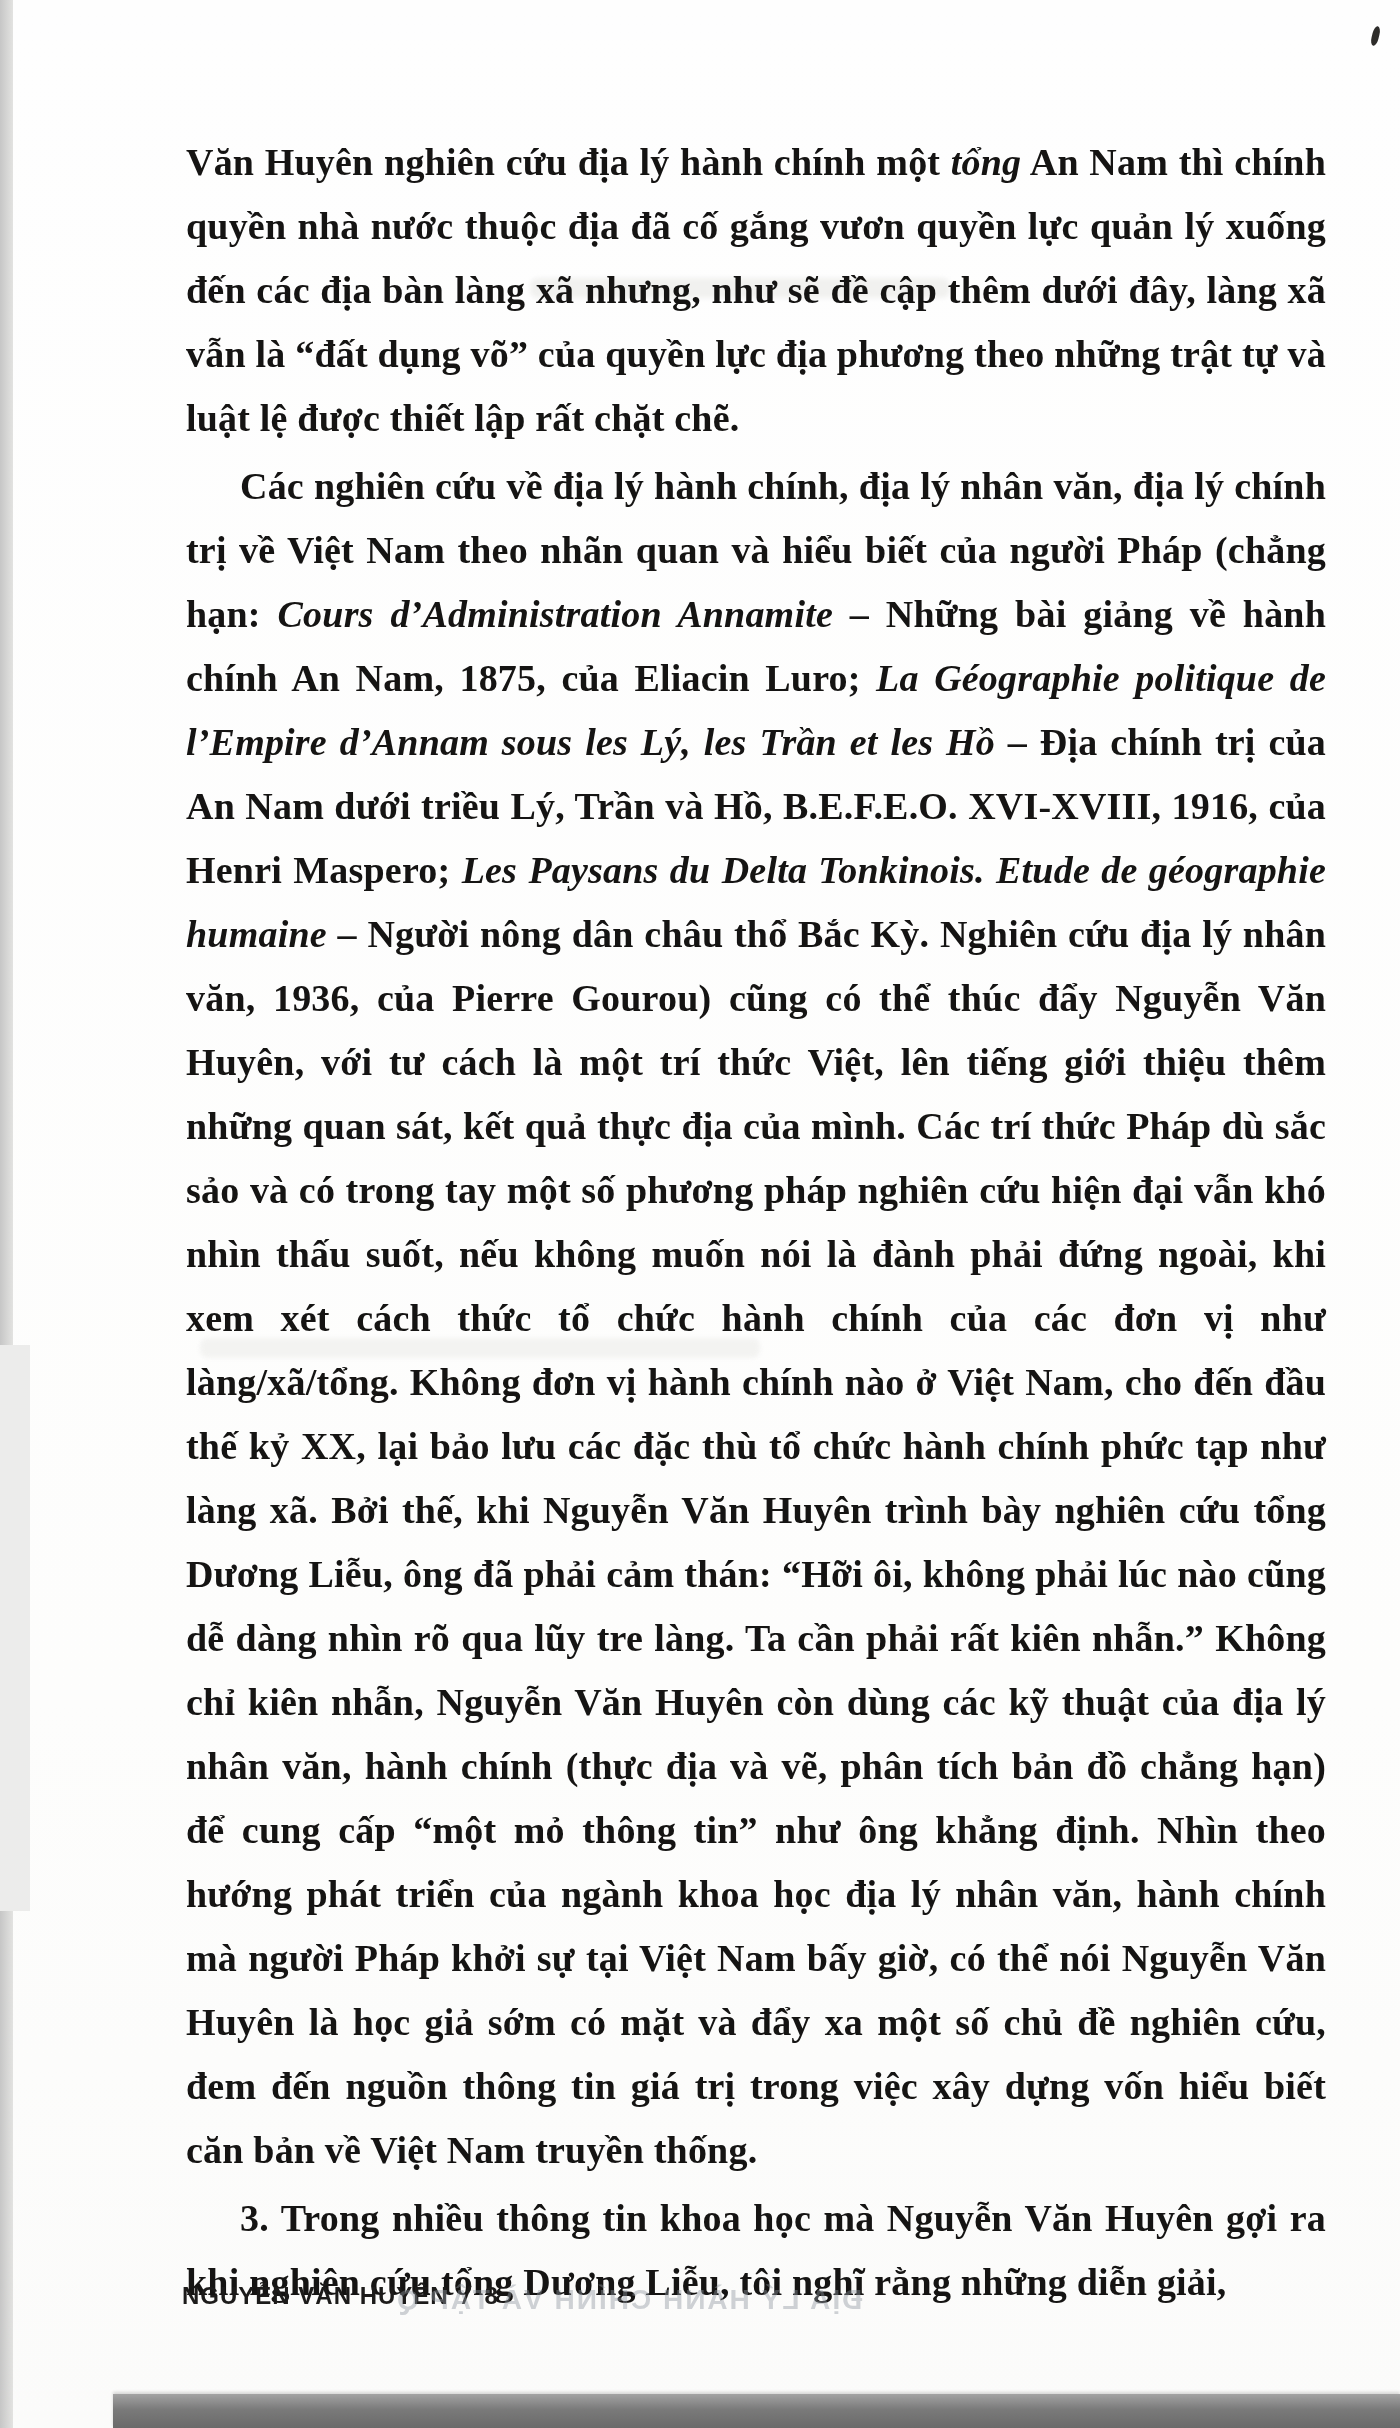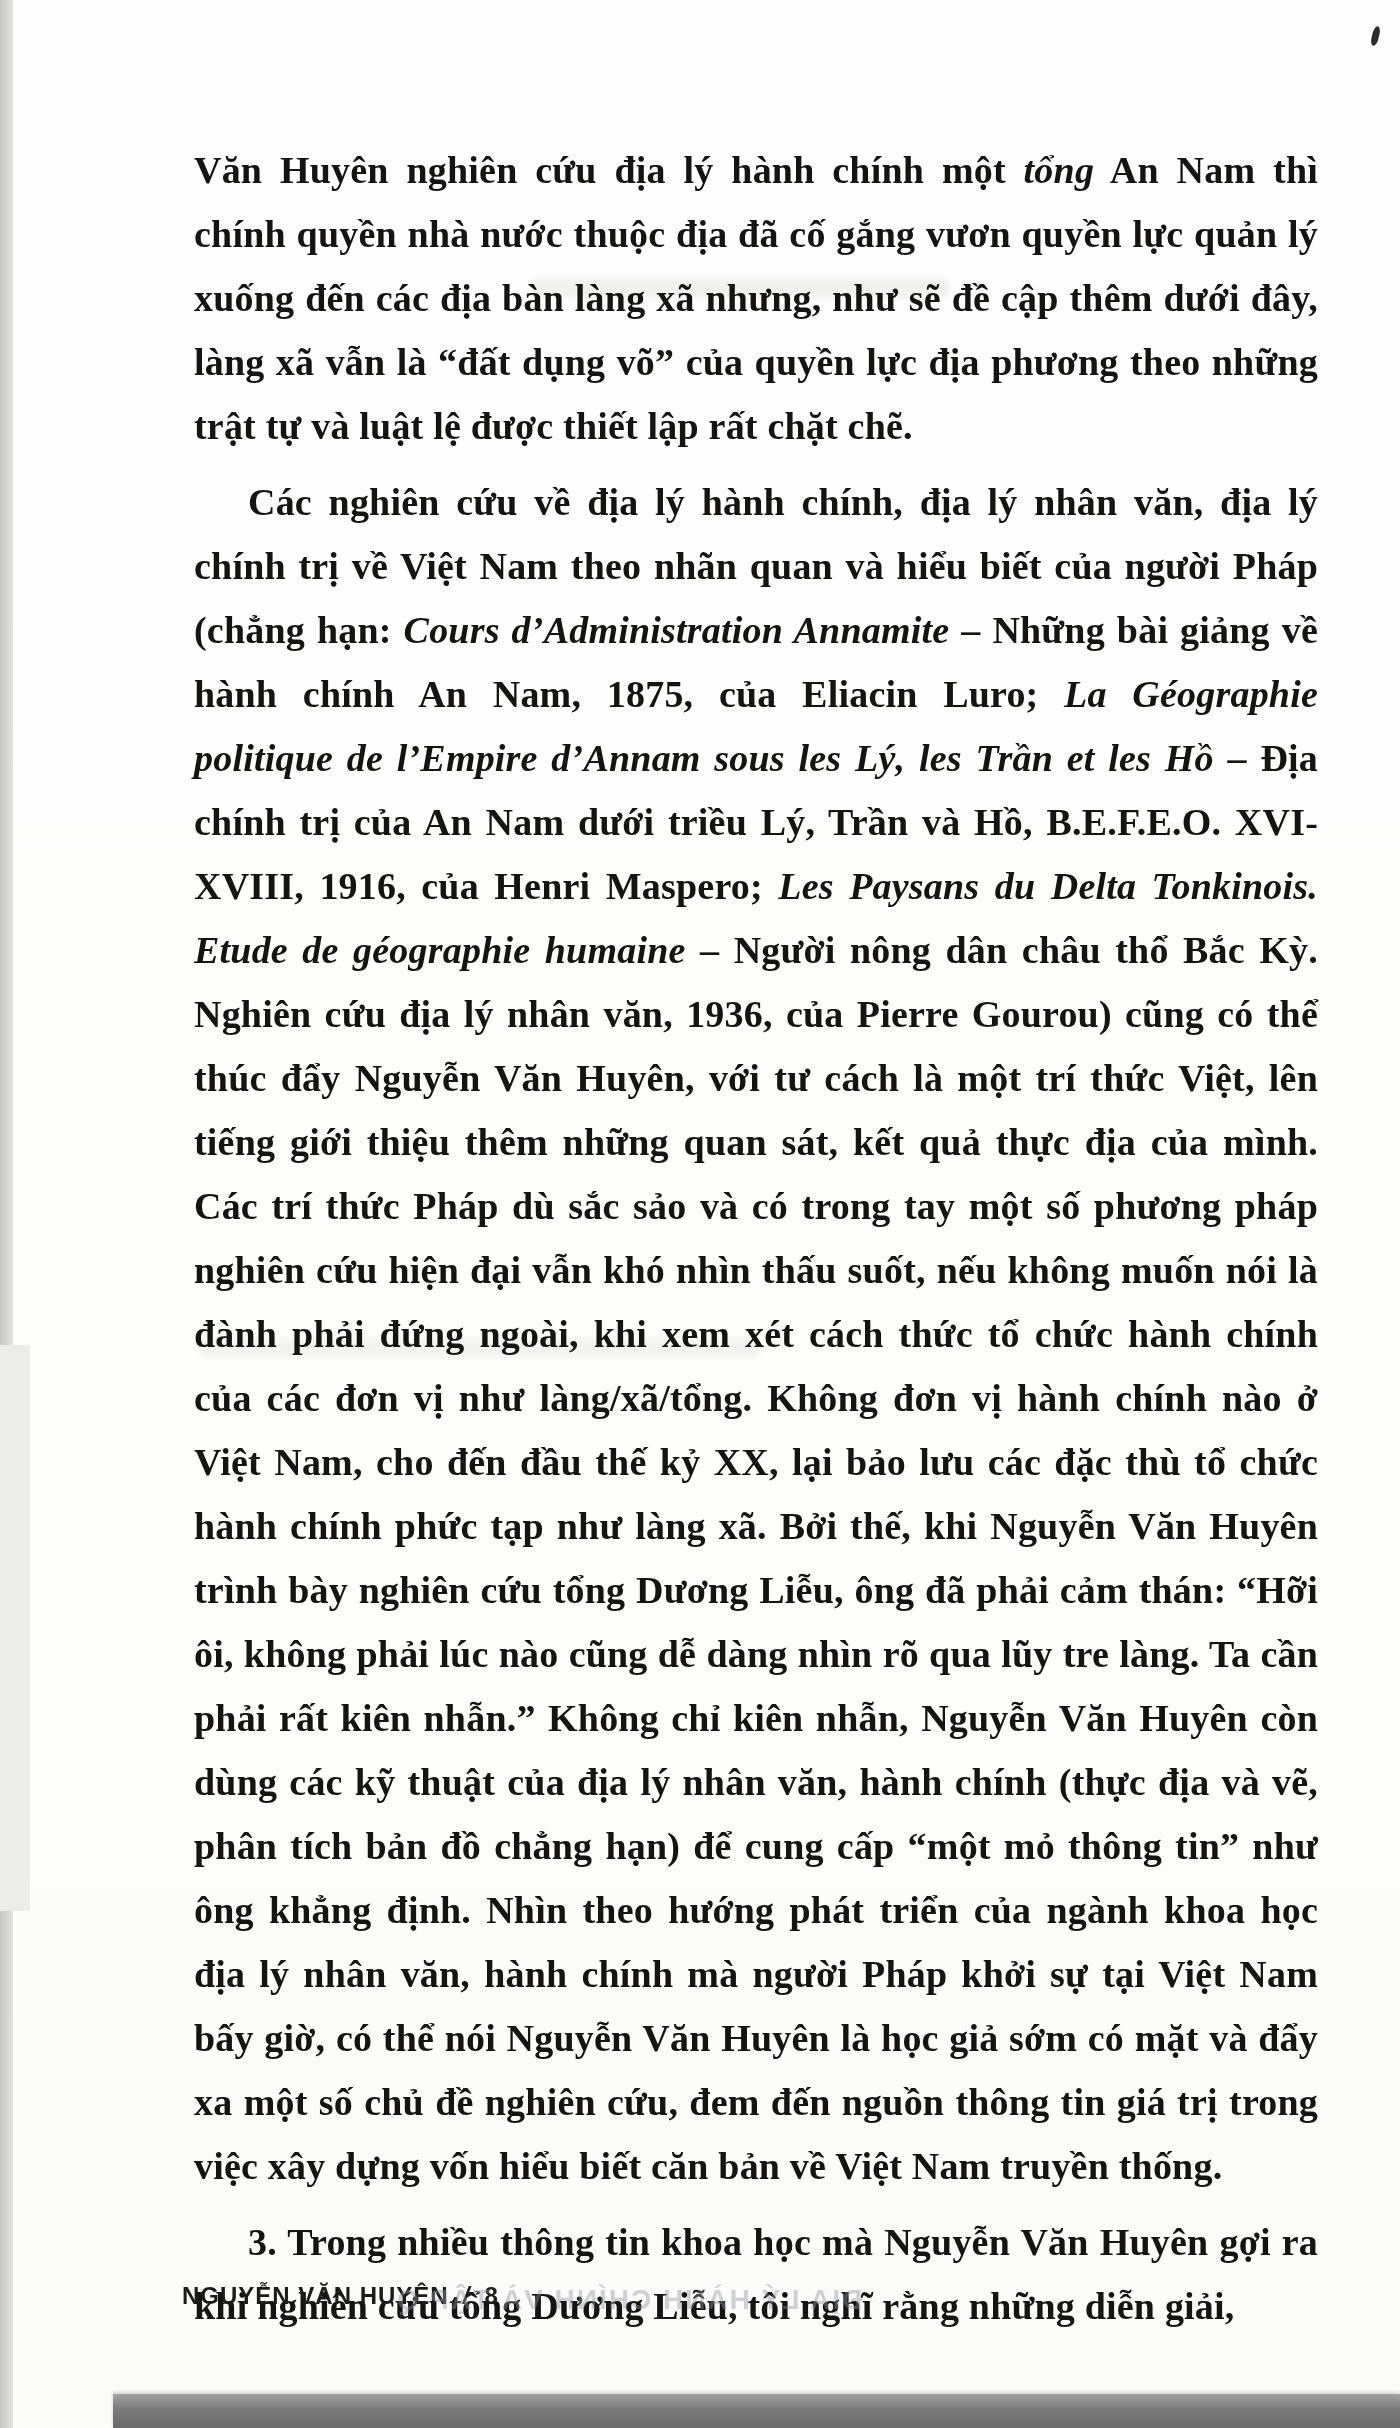--- a/index.html
+++ b/index.html
@@ -58,21 +58,21 @@
     right: 70px;
     top: 126px;
     color: #151413;
     font-size: 38px;
     line-height: 64px;
     font-weight: 600;
     text-align: justify;
     letter-spacing: 0.2px;
   }
   .text-block p {
-    margin: 12px;
+    margin: 4px;
     padding: 0;
     font-family: Liberation Serif, serif;
   }
   .text-block p.indent {
     text-indent: 54px;
   }
   .italic {
     font-style: italic;
   }
   

